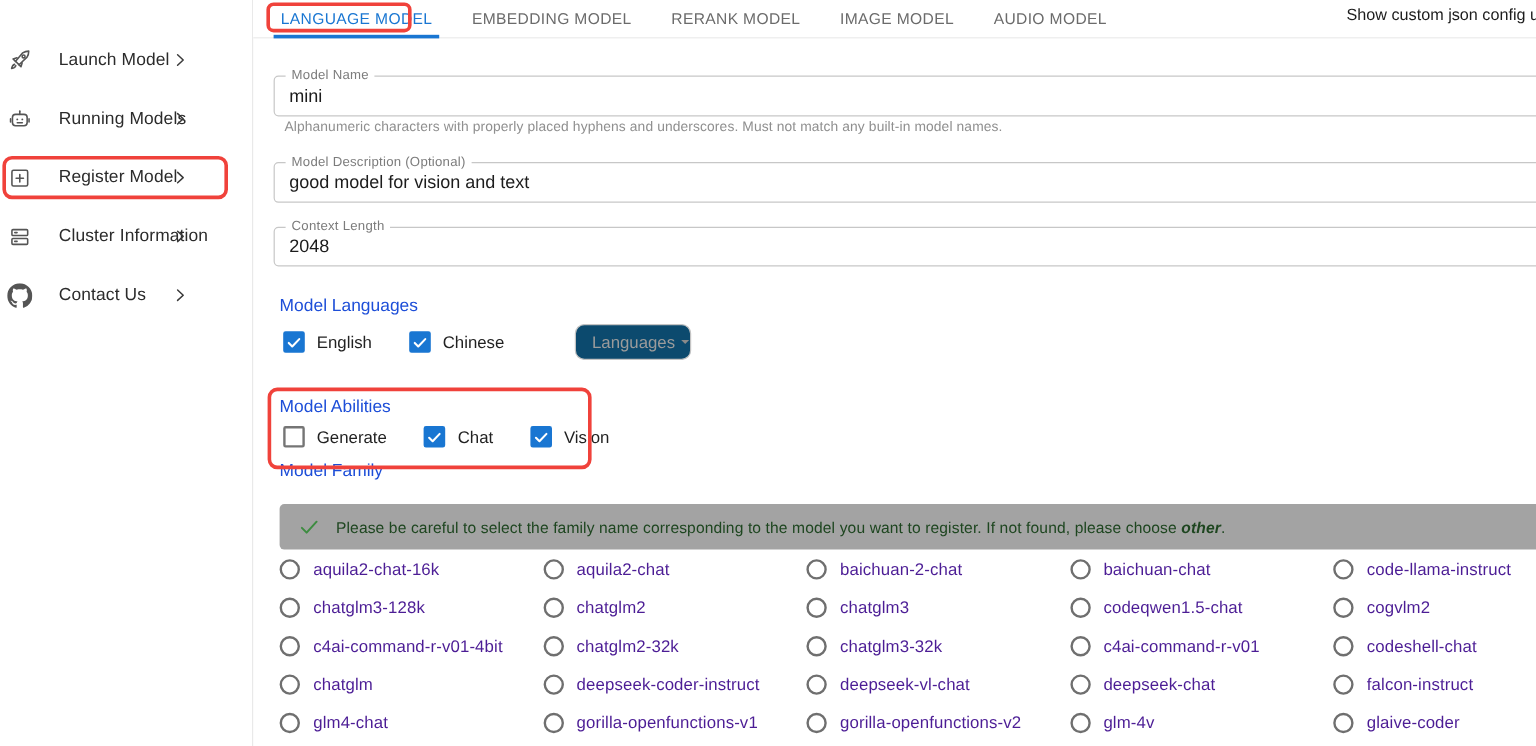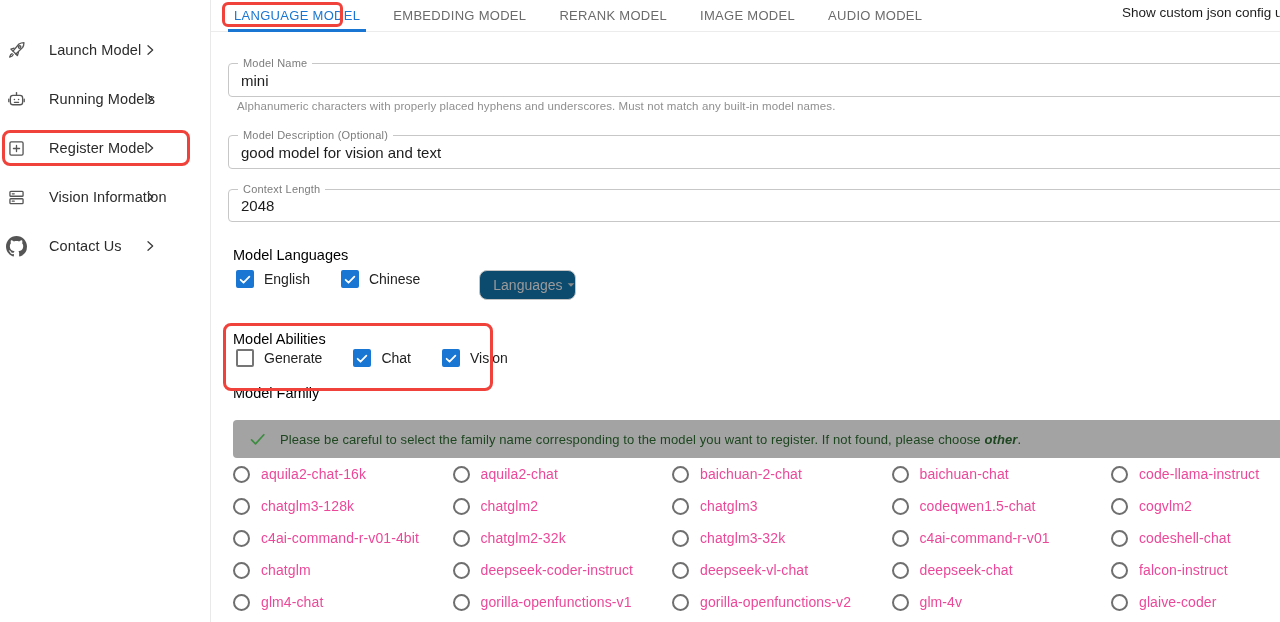--- a/index.html
+++ b/index.html
@@ -38,24 +38,24 @@
   
   .field { position:absolute; left:228px; width:1120px; height:34px;
            border:1px solid #c7c7c7; border-radius:4px; background:#fff; }
   .field .f-label { position:absolute; top:-7px; left:9px; background:#fff;
                     padding:0 5px; font-size:11px; color:#7c7c7c; letter-spacing:.2px; }
   .field .f-value { display:block; width:100%; height:100%; border:none; outline:none;
                     background:transparent; padding:0 12px; font-size:15px; color:#1c1c1c;
                     font-family:"Liberation Sans", sans-serif; }
   .helper { position:absolute; left:237px; font-size:11.5px; color:#8f8f8f; letter-spacing:.1px; }
 
-  .section-h { position:absolute; left:233px; font-size:14.5px; color:#000000; }
-
-  
-  .check-row { position:absolute; display:flex; align-items:flex-start; height:30px; }
+  .section-h { position:absolute; left:233px; font-size:14.5px; color:#1d4ed8; }
+
+  
+  .check-row { position:absolute; display:flex; align-items:center; height:30px; }
   .cbw { display:inline-flex; align-items:center; margin-right:31px; cursor:pointer; }
   .cb-box { width:18px; height:18px; border-radius:2px; border:2px solid #757575;
             display:inline-flex; align-items:center; justify-content:center; background:#fff; }
   .cb-box svg { width:15px; height:15px; visibility:hidden; }
   .cbw.checked .cb-box { background:#1976d2; border-color:#1976d2; }
   .cbw.checked .cb-box svg { visibility:visible; }
   .cb-label { margin-left:10px; font-size:14px; color:#222; }
 
   
   .lang-select { display:inline-flex; align-items:center; justify-content:space-between;
@@ -70,21 +70,21 @@
   .alert .a-icon { margin-left:15px; width:19px; height:19px; flex:0 0 19px; }
   .alert .a-text { margin-left:13px; font-size:13px; color:#1e4620; letter-spacing:.1px; }
   .alert .a-text .em { font-weight:bold; font-style:italic; }
 
   
   .radio-grid { position:absolute; left:233px; top:458px; width:1100px;
                 display:grid; grid-template-columns:repeat(5, 219.5px); grid-auto-rows:32px; }
   .radio-opt { display:flex; align-items:center; cursor:pointer; }
   .radio-circle { width:17px; height:17px; border-radius:50%; border:2px solid #6f6f6f;
                   background:#fff; flex:0 0 17px; }
-  .radio-label { margin-left:11px; font-size:14px; color:#ec4899; letter-spacing:.1px; }
+  .radio-label { margin-left:11px; font-size:14px; color:#4c1d95; letter-spacing:.1px; }
 </style>
 </head>
 <body>
 
 <nav class="sidebar">
   <div id="side-items">
       <div class="side-item" style="top: 35px;">
     <span class="s-icon">
           <svg viewBox="0 0 24 24">
             <g fill="none" stroke="#555" stroke-width="1.5" stroke-linecap="round" stroke-linejoin="round">
@@ -143,21 +143,21 @@
       <div class="side-item" style="top: 182px;">
     <span class="s-icon">
           <svg viewBox="0 0 24 24">
             <g fill="none" stroke="#555" stroke-width="1.5" stroke-linecap="round" stroke-linejoin="round">
               <rect x="4.5" y="5" width="15" height="5.6" rx="1"></rect>
               <rect x="4.5" y="13.4" width="15" height="5.6" rx="1"></rect>
               <path d="M7.2 7.8h2.2M7.2 16.2h2.2"></path>
             </g>
           </svg>
         </span>
-    <span class="s-label">Vision Information</span>
+    <span class="s-label">Cluster Information</span>
     <span class="s-chevron">
       <svg viewBox="0 0 24 24">
             <path d="M9 5.5l7 6.5-7 6.5" fill="none" stroke="#3a3a3a" stroke-width="1.9" stroke-linecap="round" stroke-linejoin="round"></path>
           </svg>
     </span>
   </div>
       <div class="side-item" style="top: 231px;">
     <span class="s-icon">
           <svg viewBox="0 0 16 16">
             <path fill="#555" d="M8 0C3.58 0 0 3.58 0 8c0 3.54 2.29 6.53 5.47 7.59.4.07.55-.17.55-.38 0-.19-.01-.82-.01-1.49-2.01.37-2.53-.49-2.69-.94-.09-.23-.48-.94-.82-1.13-.28-.15-.68-.52-.01-.53.63-.01 1.08.58 1.23.82.72 1.21 1.87.87 2.33.66.07-.52.28-.87.51-1.07-1.78-.2-3.64-.89-3.64-3.95 0-.87.31-1.59.82-2.15-.08-.2-.36-1.02.08-2.12 0 0 .67-.21 2.2.82.64-.18 1.32-.27 2-.27s1.36.09 2 .27c1.53-1.04 2.2-.82 2.2-.82.44 1.1.16 1.92.08 2.12.51.56.82 1.27.82 2.15 0 3.07-1.87 3.75-3.65 3.95.29.25.54.73.54 1.48 0 1.07-.01 1.93-.01 2.2 0 .21.15.46.55.38A8.01 8.01 0 0 0 16 8c0-4.42-3.58-8-8-8z"></path>

